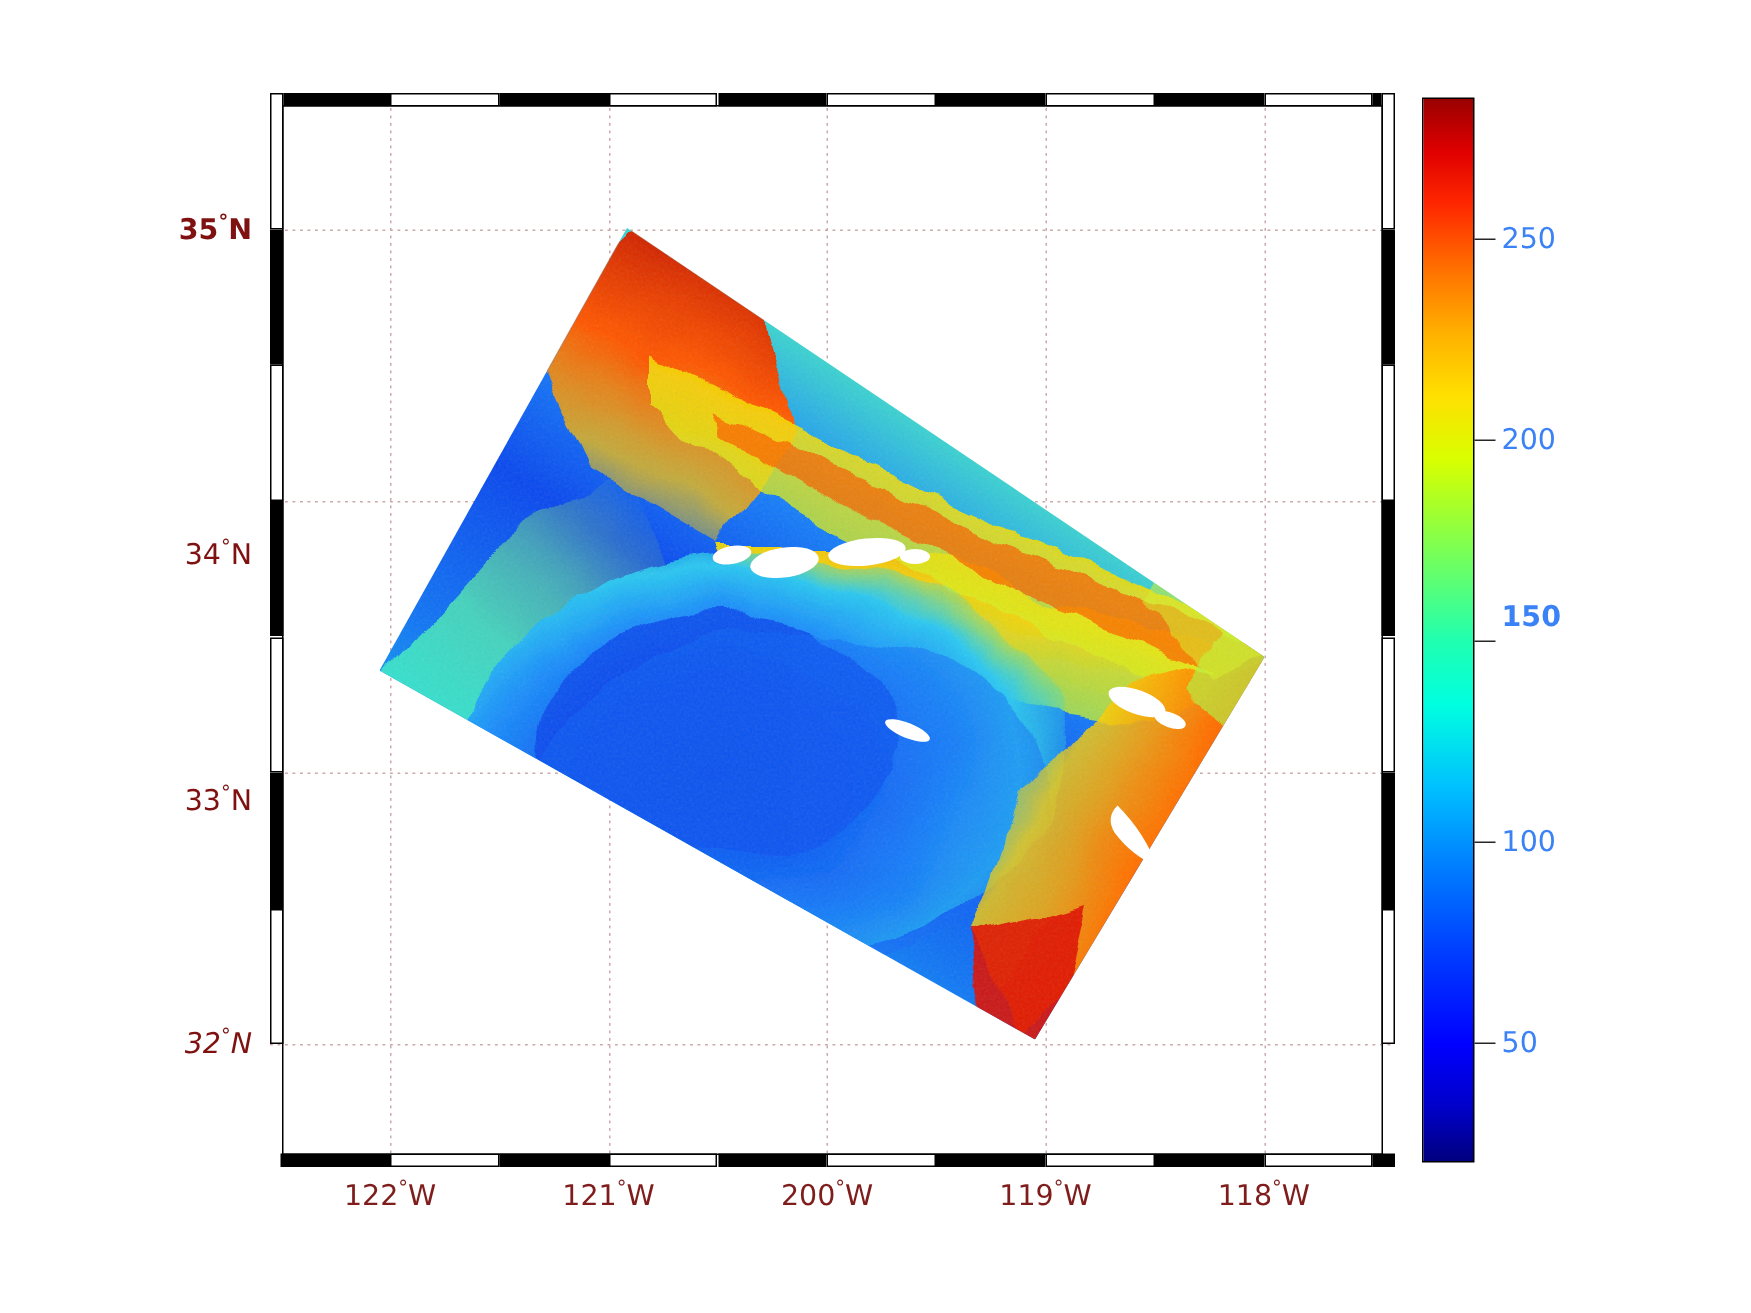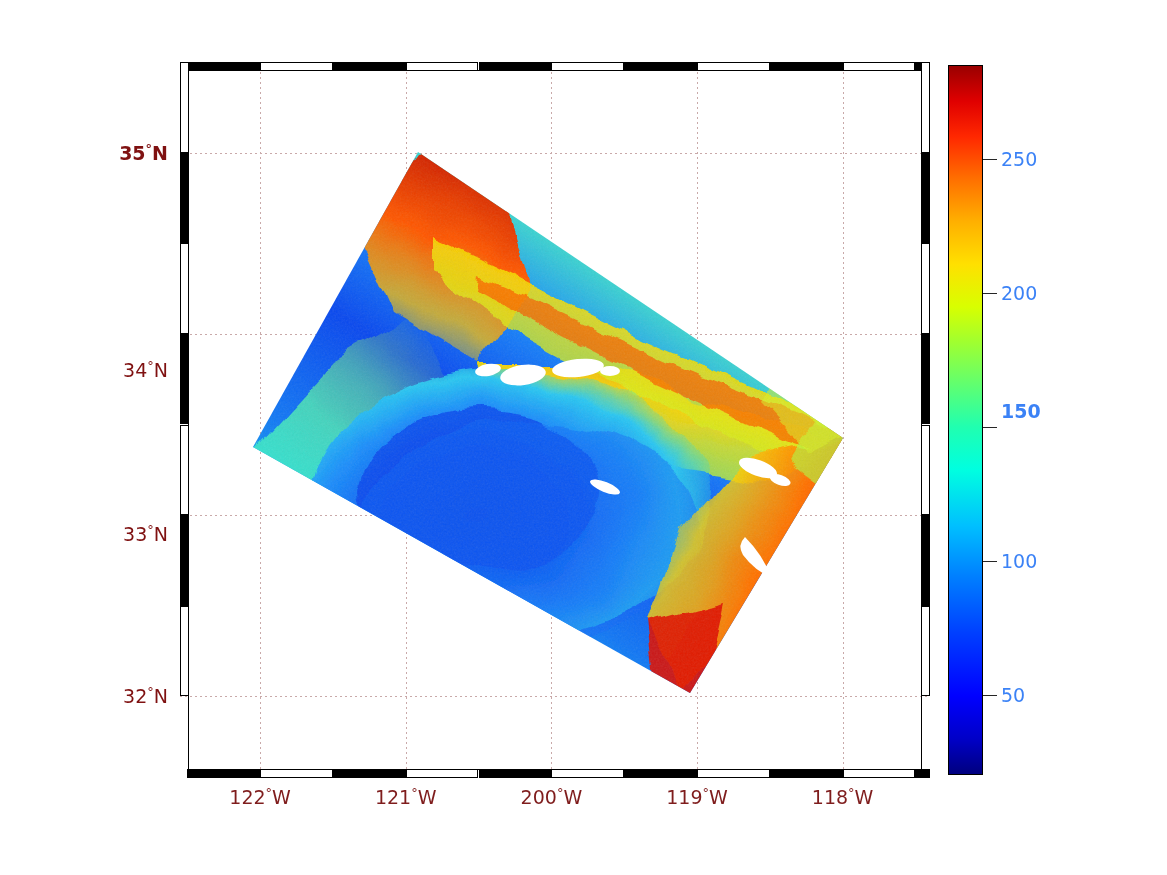--- a/index.html
+++ b/index.html
@@ -248,21 +248,21 @@
       <div class="xtick" style="left: 260.1px;"><span>122</span><span class="deg">°</span><span>W</span></div>
       <div class="xtick" style="left: 405.7px;"><span>121</span><span class="deg">°</span><span>W</span></div>
       <div class="xtick" style="left: 551.4px;"><span>200</span><span class="deg">°</span><span>W</span></div>
       <div class="xtick" style="left: 697px;"><span>119</span><span class="deg">°</span><span>W</span></div>
       <div class="xtick" style="left: 842.6px;"><span>118</span><span class="deg">°</span><span>W</span></div>
     </div>
   <div id="yticks-layer">
       <div class="ytick" style="top: 152.6px; left: 60px; width: 108px; font-weight: bold;"><span>35</span><span class="deg">°</span><span>N</span></div>
       <div class="ytick" style="top: 349px; left: 60px; width: 108px; margin-top: 21px;"><span>34</span><span class="deg">°</span><span>N</span></div>
       <div class="ytick" style="top: 534px; left: 60px; width: 108px;"><span>33</span><span class="deg">°</span><span>N</span></div>
-      <div class="ytick" style="top: 696.4px; left: 60px; width: 108px;"><span>32</span><span class="deg">°</span><span>N</span></div>
+      <div class="ytick" style="top: 696.4px; left: 60px; width: 108px; font-style: italic;"><span>32</span><span class="deg">°</span><span>N</span></div>
     </div>
 
   <div id="cbar">
     <div id="cbar-grad" style="background:linear-gradient(to top,
             #00007f 0%, #0000c8 5%, #0000ff 11%, #0040ff 20%, #0080ff 28%,
             #00bfff 35%, #00ffe0 43%, #20ffb0 49%, #60ff70 55%, #a0ff30 61%,
             #d8ff00 66%, #ffe000 72%, #ffb000 78%, #ff7000 84%, #ff2800 90%,
             #e00000 95%, #9a0000 100%);"></div>
   </div>
   <div id="cbar-ticks-layer">

